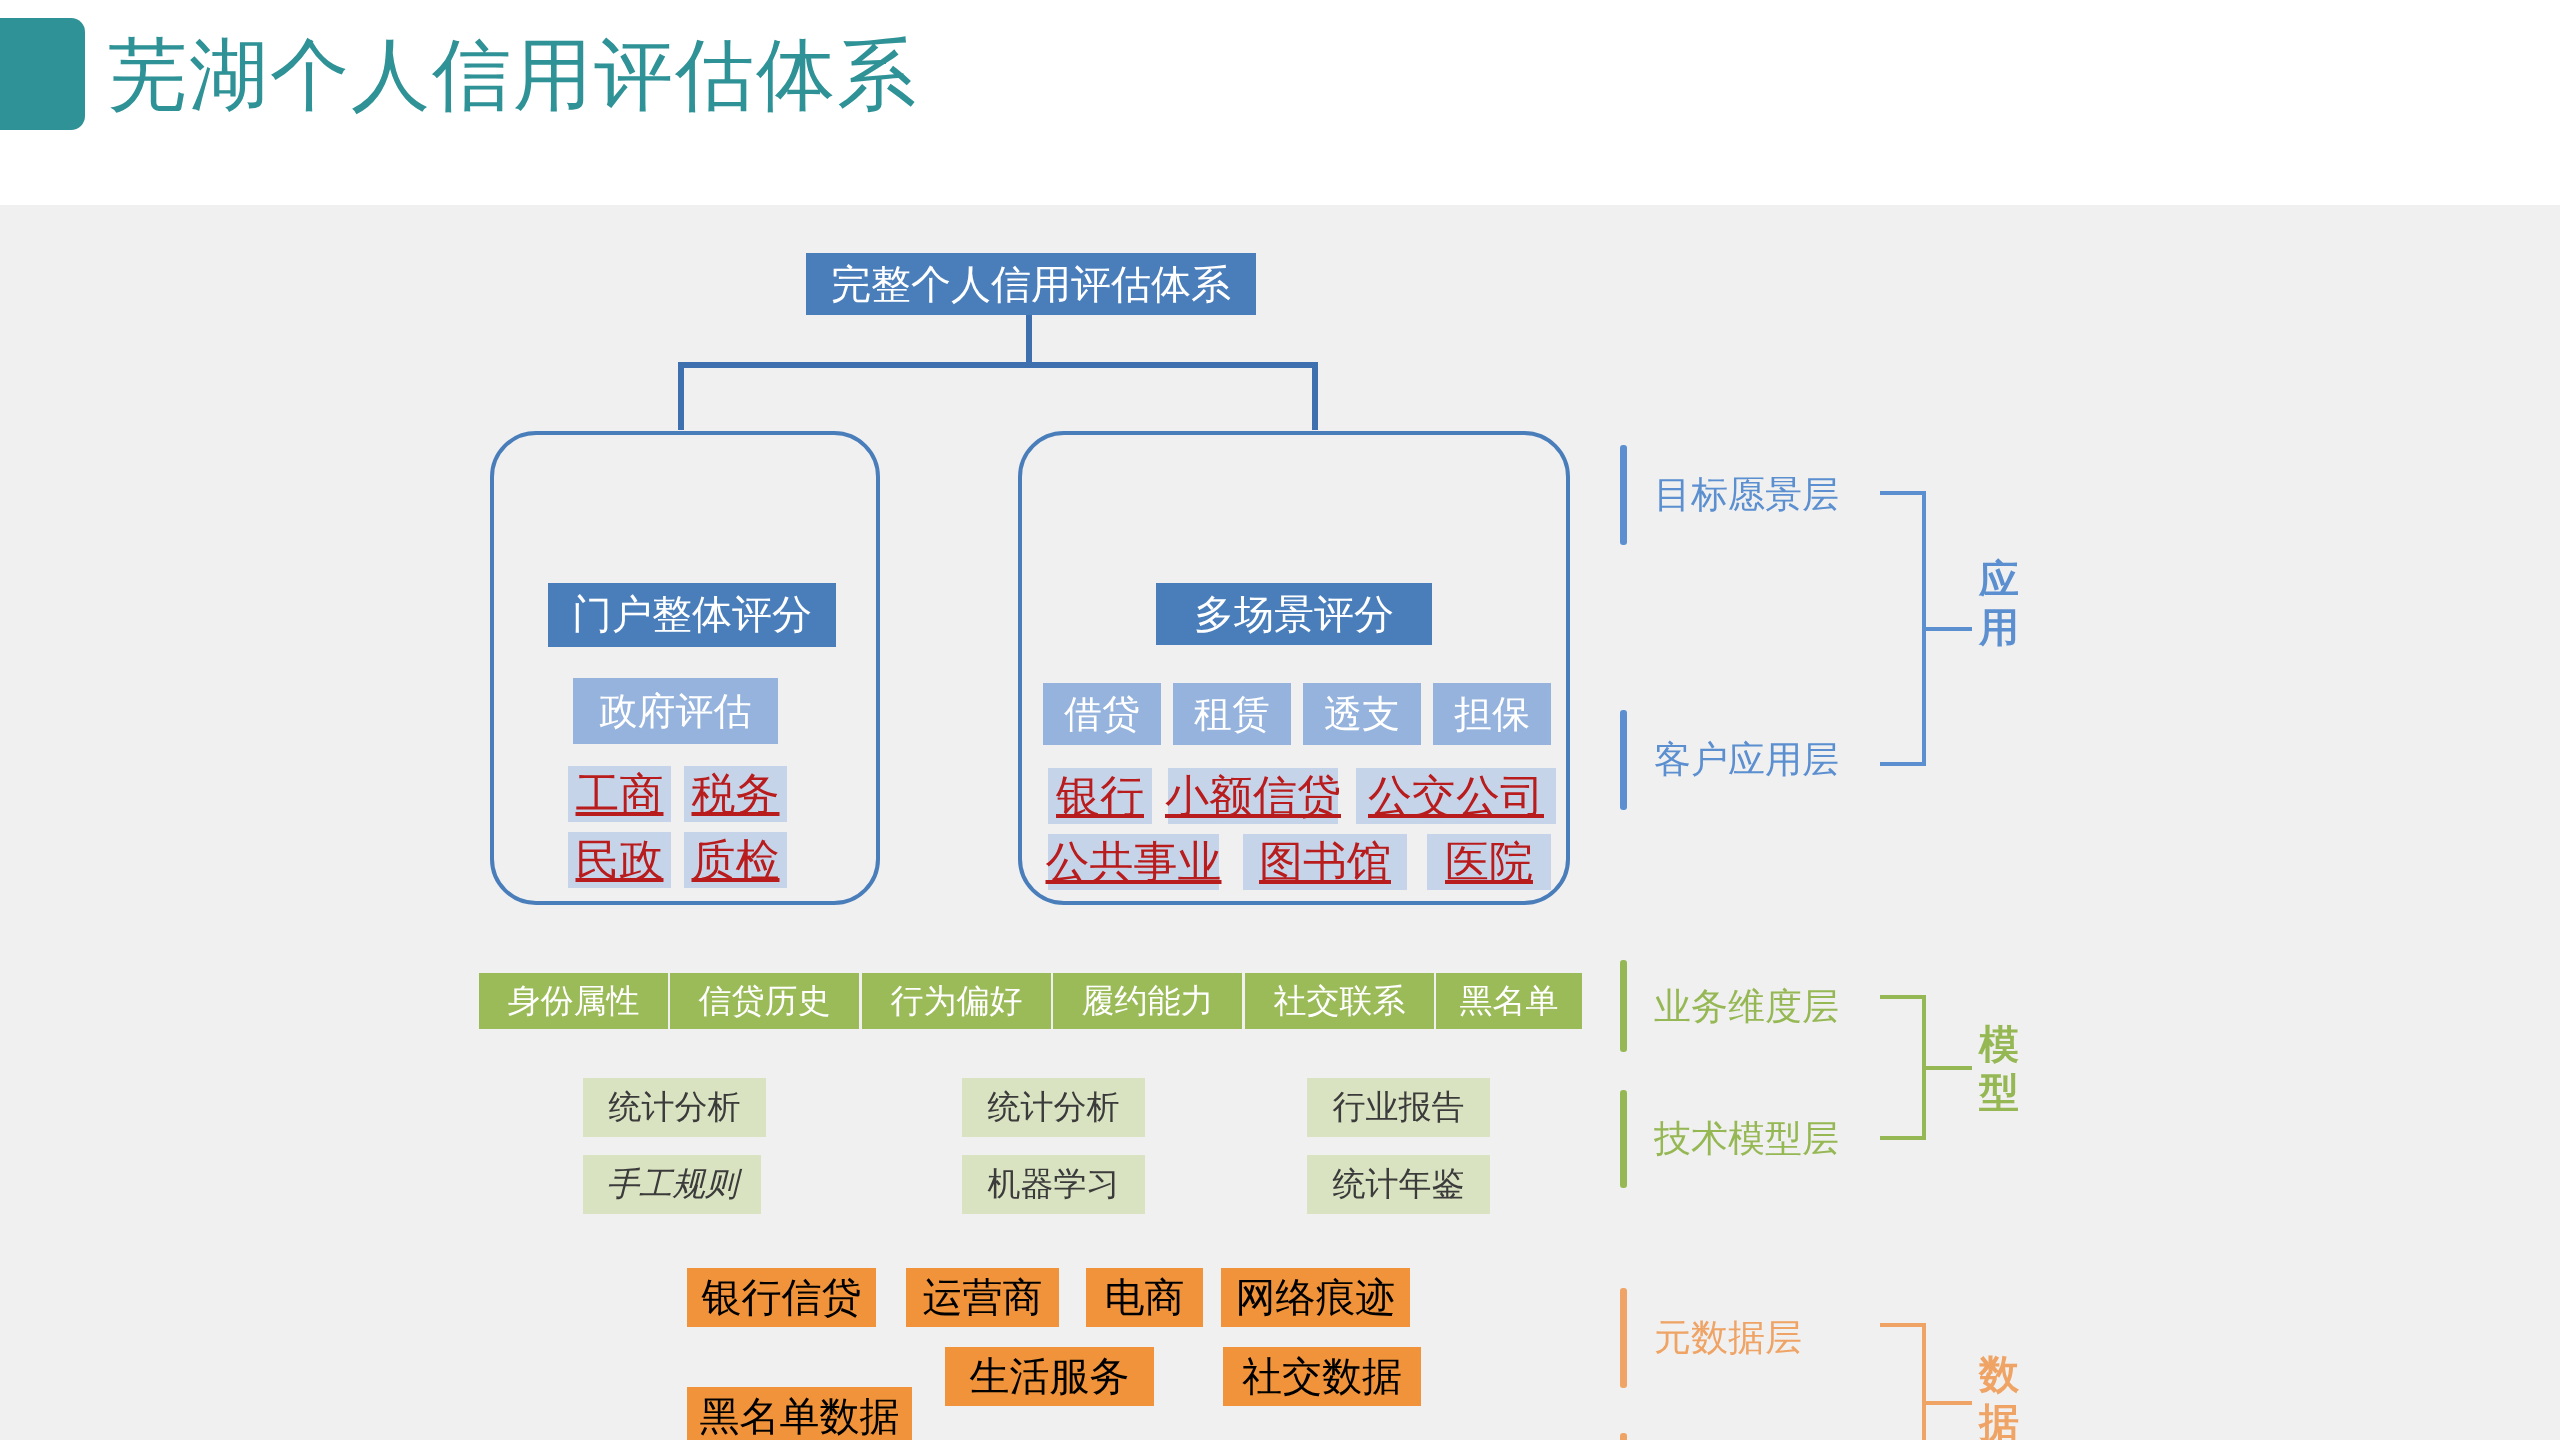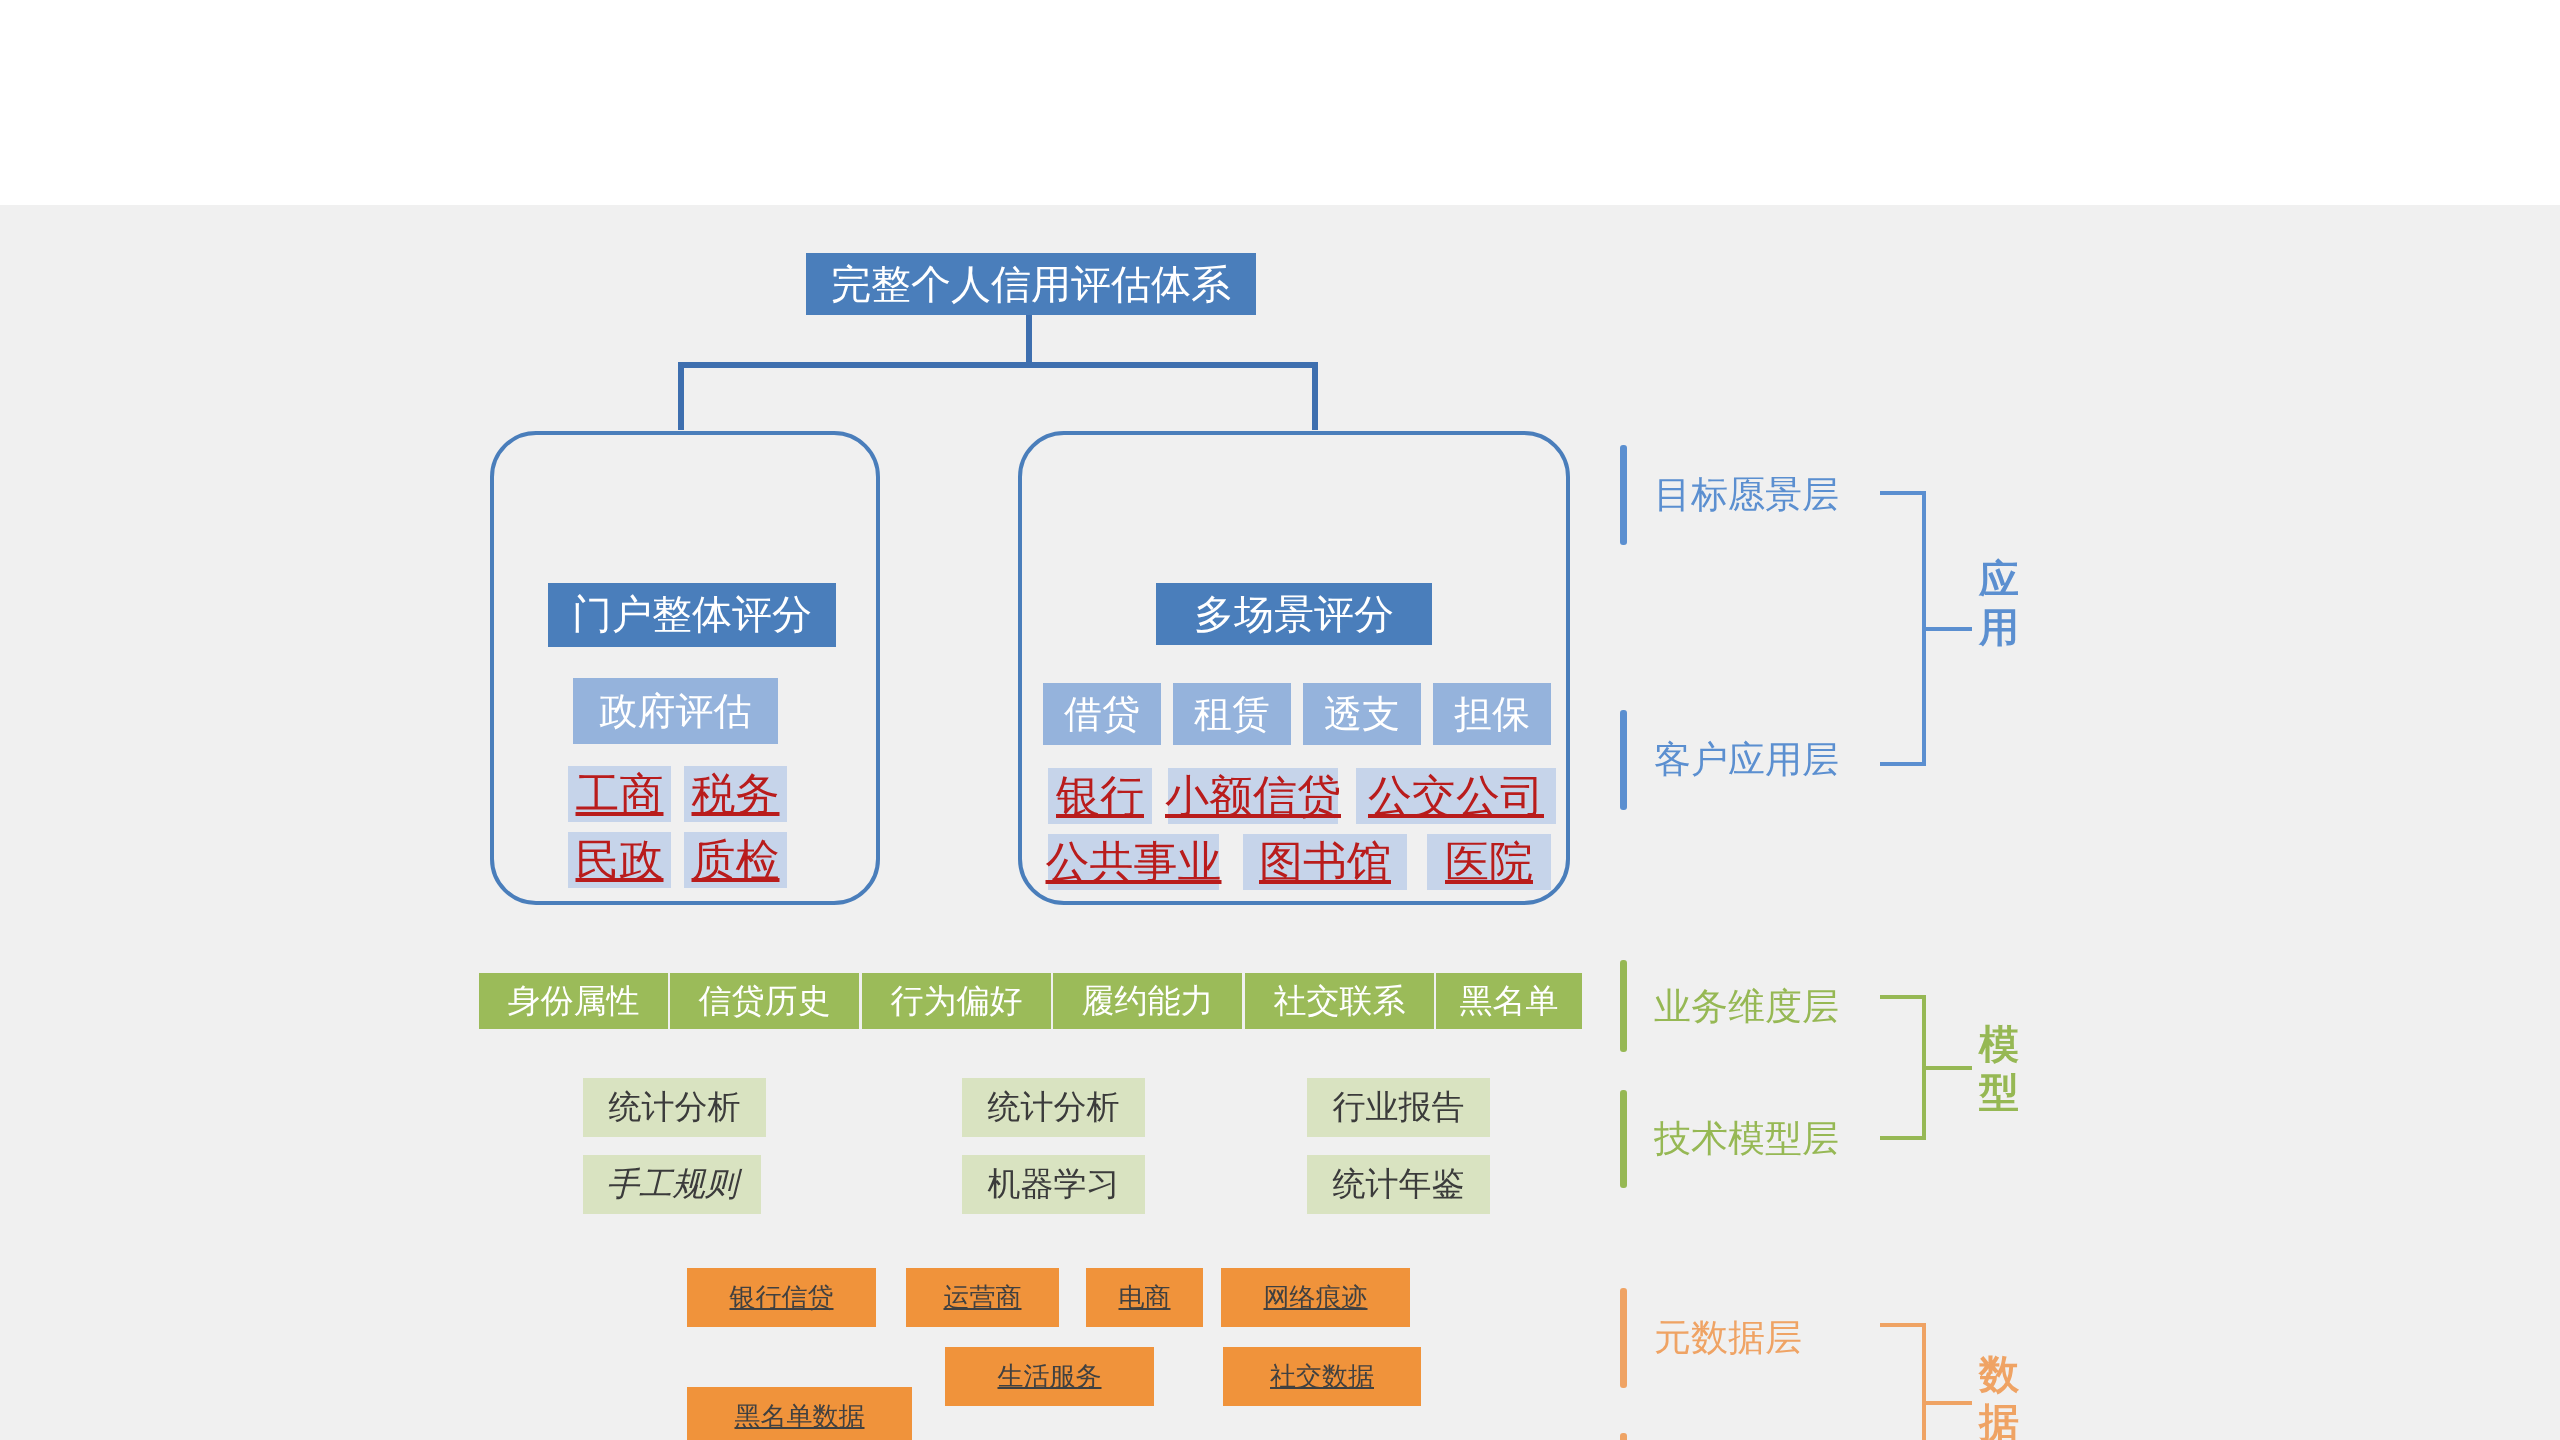--- a/index.html
+++ b/index.html
@@ -45,21 +45,21 @@
   .blue-top   { background:#4A7EBB; color:#ffffff; font-size:40px; }
   .blue-head  { background:#4A7EBB; color:#ffffff; font-size:40px; }
   .blue-mid   { background:#95B3DC; color:#ffffff; font-size:38px; }
   .blue-light { background:#C6D4EA; color:#b91c1c; font-size:44px;text-decoration:underline; }
 
   
   .green-mid   { background:#9BBB59; color:#ffffff; font-size:33px; }
   .green-light { background:#D9E3C1; color:#3b3b3b; font-size:33px; }
 
   
-  .orange-mid   { background:#F0933B; color:#404040; font-size:26px;text-decoration:underline; }
+  .orange-mid   { background:#F0933B; color:#000000; font-size:40px; }
 
   
   .group-outline {
     position:absolute; border:4px solid #4A7EBB; border-radius:46px;
     background:transparent;
   }
 
   
   .conn { position:absolute; background:#3E6FAF; }
 
@@ -83,20 +83,24 @@
   .c-orange { color:#EFA364; }
   .bg-blue   { background:#5B8FD0; }
   .bg-green  { background:#96B854; }
   .bg-orange { background:#EFA364; }
 </style>
 </head>
 <body>
 
 <div id="slide">
 
+  <div id="header-band">
+    <div id="title-accent"></div>
+    <div id="page-title">芜湖个人信用评估体系</div>
+  </div>
 
   <div id="body-band">
 
     <div class="conn" style="left:1026px; top:110px; width:6px; height:50px;"></div>
 
     <div class="conn" style="left:678px; top:157px; width:640px; height:6px;"></div>
 
     <div class="conn" style="left:678px; top:157px; width:6px; height:68px;"></div>
 
     <div class="conn" style="left:1312px; top:157px; width:6px; height:68px;"></div>

